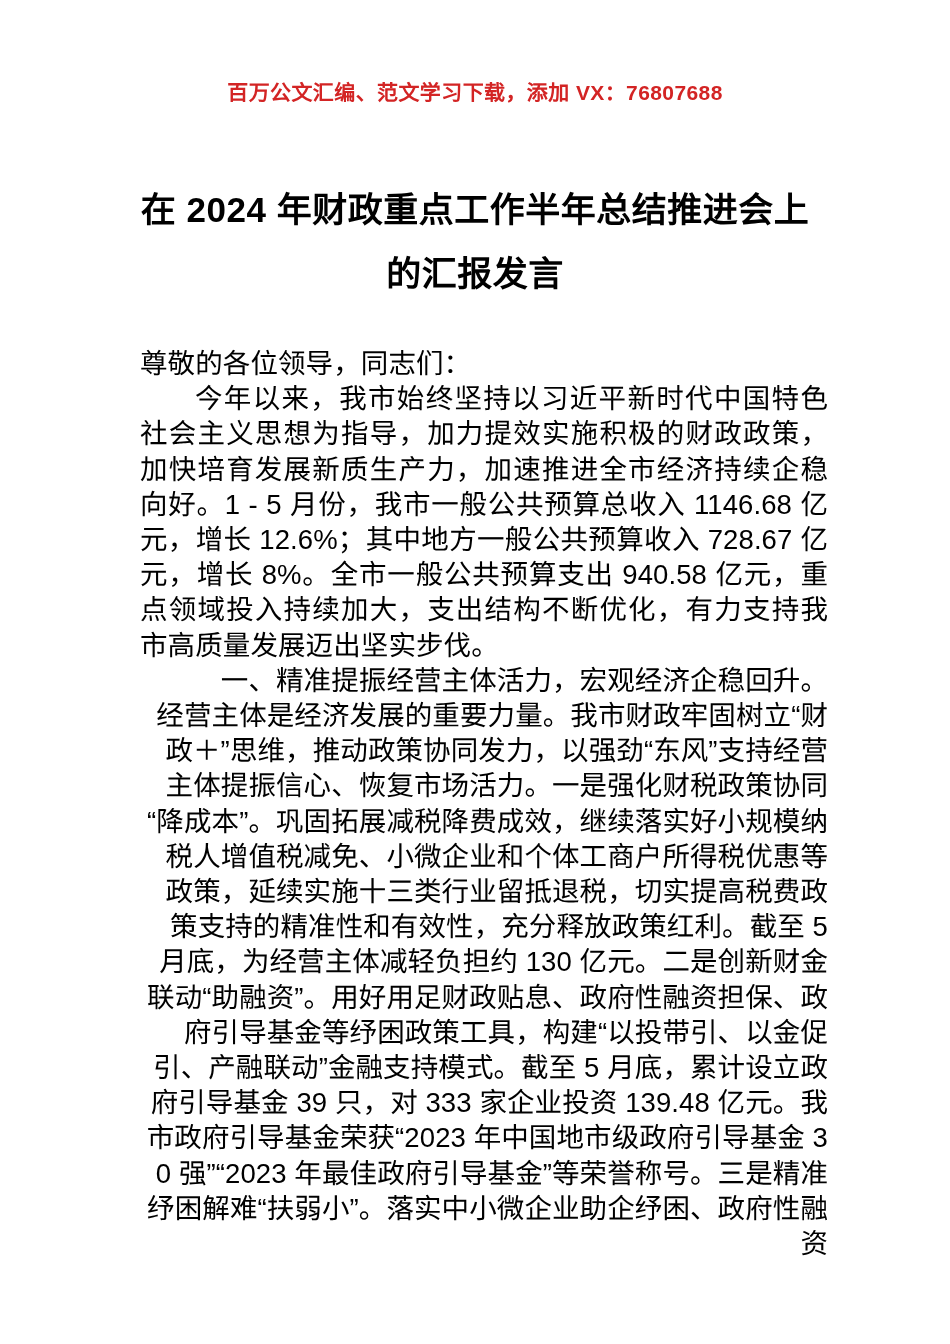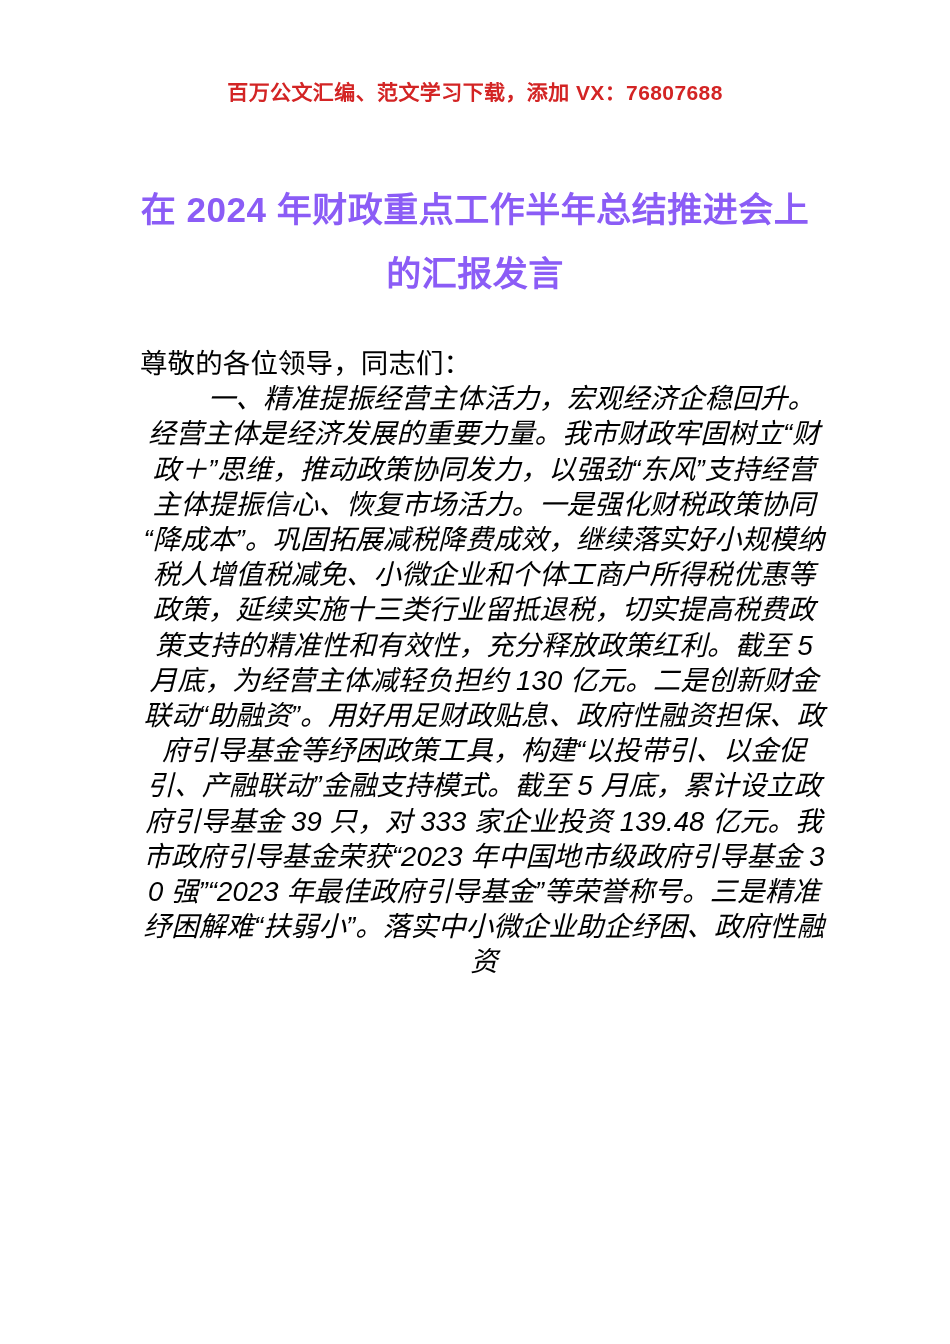--- a/index.html
+++ b/index.html
@@ -49,21 +49,21 @@
   .doc-title {
     position: absolute;
     top: 178px;
     left: 120px;
     width: 710px;
     text-align: center;
     font-family: "Liberation Sans", "DejaVu Sans", sans-serif;
     font-size: 35px;
     font-weight: 600;
     line-height: 64px;
-    color: #8b5cf6;
+    color: #000000;
     letter-spacing: 0.5px;
   }
 
   
   .doc-body {
     position: absolute;
     top: 346px;
     left: 140px;
     width: 688px;
   }
@@ -79,40 +79,40 @@
     text-justify: inter-character;
     letter-spacing: 0.1px;
     word-break: break-all;
   }
 
   .para.indent {
     text-indent: 2em;
   }
 
   .para.last {
-    text-align: center;
-    font-style: italic;
+    text-align: right;
   }
 </style>
 </head>
 <body>
 
 <div class="page">
 
   <div class="promo-banner">
     <span class="promo-text">百万公文汇编、范文学习下载，添加 VX：76807688</span>
   </div>
 
   <div class="doc-title">
     <div>在 2024 年财政重点工作半年总结推进会上</div>
     <div>的汇报发言</div>
   </div>
 
   <div class="doc-body">
 
     <p class="para">尊敬的各位领导，同志们：</p>
 
+    <p class="para indent">今年以来，我市始终坚持以习近平新时代中国特色社会主义思想为指导，加力提效实施积极的财政政策，加快培育发展新质生产力，加速推进全市经济持续企稳向好。1 - 5 月份，我市一般公共预算总收入 1146.68 亿元，增长 12.6%；其中地方一般公共预算收入 728.67 亿元，增长 8%。全市一般公共预算支出 940.58 亿元，重点领域投入持续加大，支出结构不断优化，有力支持我市高质量发展迈出坚实步伐。</p>
 
     <p class="para indent last">一、精准提振经营主体活力，宏观经济企稳回升。经营主体是经济发展的重要力量。我市财政牢固树立“财政＋”思维，推动政策协同发力，以强劲“东风”支持经营主体提振信心、恢复市场活力。一是强化财税政策协同“降成本”。巩固拓展减税降费成效，继续落实好小规模纳税人增值税减免、小微企业和个体工商户所得税优惠等政策，延续实施十三类行业留抵退税，切实提高税费政策支持的精准性和有效性，充分释放政策红利。截至 5 月底，为经营主体减轻负担约 130 亿元。二是创新财金联动“助融资”。用好用足财政贴息、政府性融资担保、政府引导基金等纾困政策工具，构建“以投带引、以金促引、产融联动”金融支持模式。截至 5 月底，累计设立政府引导基金 39 只，对 333 家企业投资 139.48 亿元。我市政府引导基金荣获“2023 年中国地市级政府引导基金 30 强”“2023 年最佳政府引导基金”等荣誉称号。三是精准纾困解难“扶弱小”。落实中小微企业助企纾困、政府性融资</p>
 
   </div>
 
 </div>
 
 </body></html>

